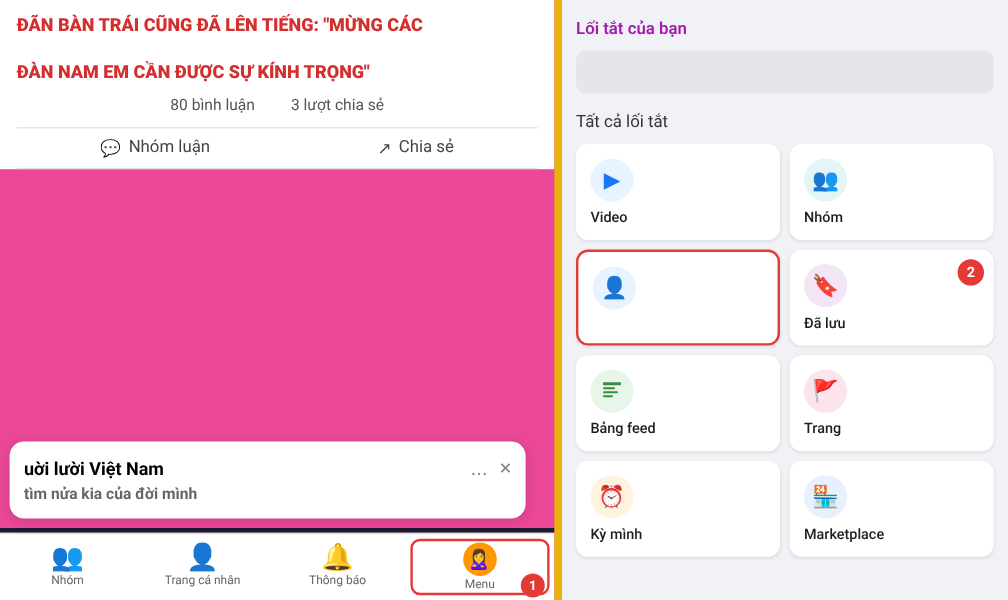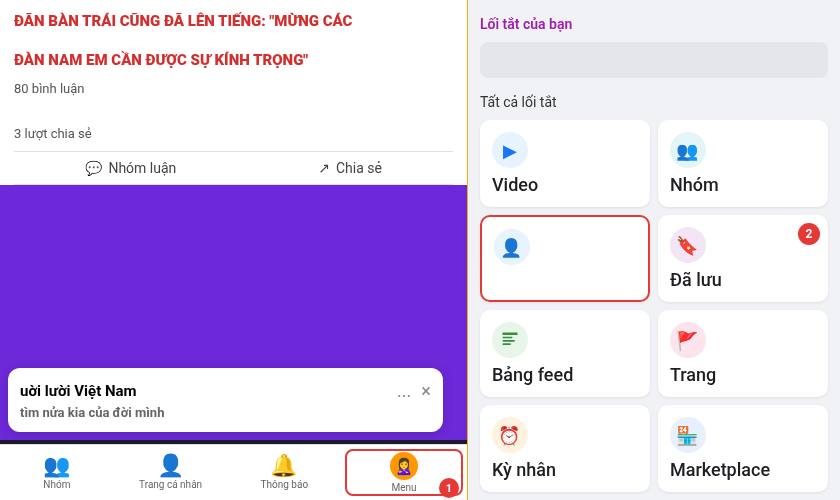--- a/index.html
+++ b/index.html
@@ -8,24 +8,24 @@
       height: 500px;
       overflow: hidden;
       font-family: -apple-system, BlinkMacSystemFont, 'Segoe UI', Roboto, sans-serif;
       display: flex;
     }
 
     
     .left-panel {
       width: 492px;
       height: 500px;
-      background: #6d28d9;
+      background: #ec4899;
       position: relative;
       overflow: hidden;
-      border-right: 1px solid #eab308;
+      border-right: 6px solid #eab308;
     }
 
     .post-content {
       background: #fff;
       padding: 12px 14px 0 14px;
     }
 
     .post-title {
       font-size: 15px;
       font-weight: 900;
@@ -35,21 +35,20 @@
     }
 
     .post-meta {
       display: flex;
       justify-content: center;
       gap: 30px;
       padding: 10px 0;
       font-size: 13px;
       color: #555;
       border-bottom: 1px solid #e0e0e0;
-      flex-direction: column;
     }
 
     .post-actions {
       display: flex;
       justify-content: space-around;
       padding: 8px 0;
       border-bottom: 1px solid #e0e0e0;
     }
 
     .action-btn {
@@ -236,21 +235,21 @@
 
     .shortcut-icon.blue { background: #e7f3ff; color: #1877f2; }
     .shortcut-icon.teal { background: #e3f5f7; color: #0097a7; }
     .shortcut-icon.purple { background: #f3e5f5; color: #7b1fa2; }
     .shortcut-icon.green { background: #e8f5e9; color: #388e3c; }
     .shortcut-icon.orange { background: #fff3e0; color: #f57c00; }
     .shortcut-icon.red { background: #fce4ec; color: #c62828; }
     .shortcut-icon.market { background: #e8f0fe; color: #1a73e8; }
 
     .shortcut-name {
-      font-size: 18px;
+      font-size: 12px;
       font-weight: 500;
       color: #1c1e21;
     }
 
     .step2-badge {
       position: absolute;
       top: 8px;
       right: 8px;
       background: #e53935;
       color: white;
@@ -370,21 +369,21 @@
       <div class="shortcut-name">Bảng feed</div>
     </div>
 
     <div class="shortcut-card">
       <div class="shortcut-icon red">🚩</div>
       <div class="shortcut-name">Trang</div>
     </div>
 
     <div class="shortcut-card">
       <div class="shortcut-icon orange">⏰</div>
-      <div class="shortcut-name">Kỳ nhân</div>
+      <div class="shortcut-name">Kỳ mình</div>
     </div>
 
     <div class="shortcut-card">
       <div class="shortcut-icon market">🏪</div>
       <div class="shortcut-name">Marketplace</div>
     </div>
   </div>
 </div>
 
 </body></html>

